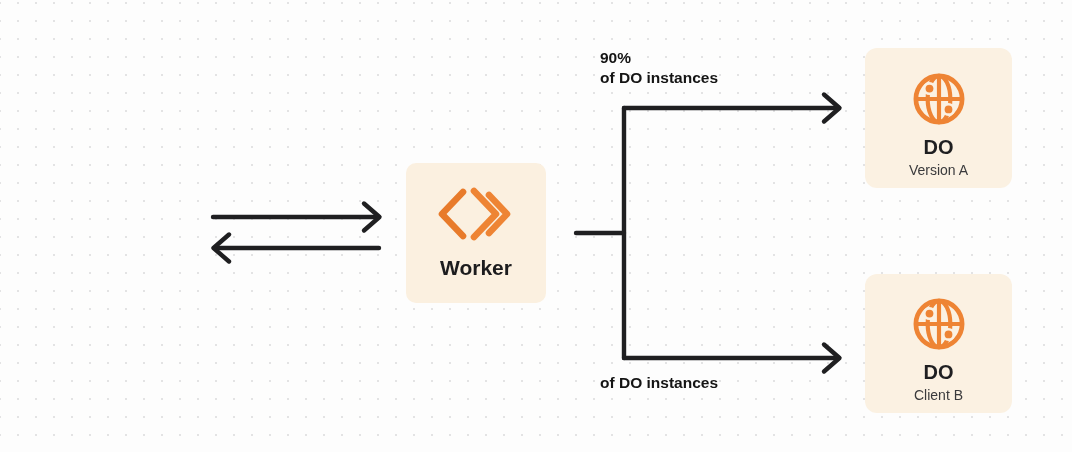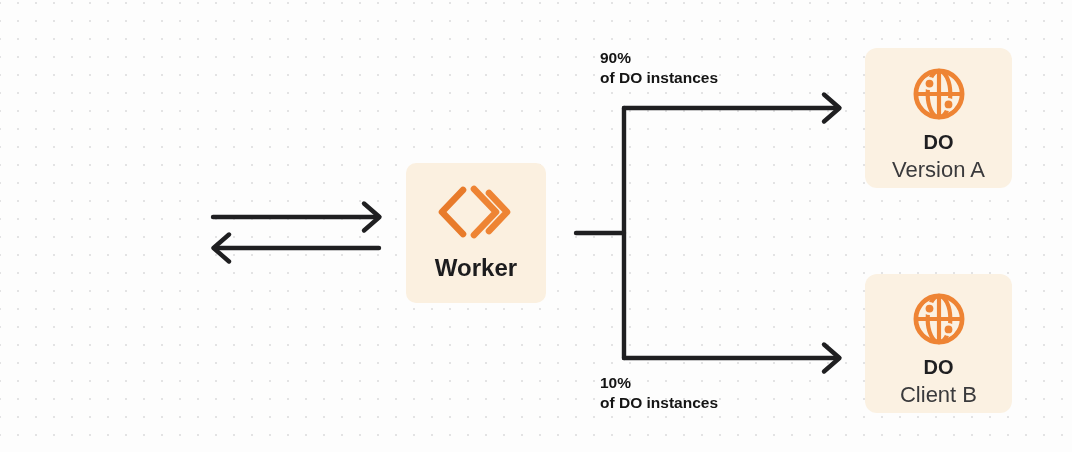--- a/index.html
+++ b/index.html
@@ -38,41 +38,41 @@
     letter-spacing: 0.2px;
   }
   .worker-node {
     left: 406px; top: 163px;
     width: 140px; height: 140px;
     background: #fbf0e0;
     border-radius: 10px;
     gap: 14px;
   }
   .worker-node .node-label {
-    font-size: 24px;
+    font-size: 21px;
     font-weight: bold;
     color: #1c1c1e;
   }
   .do-node {
     width: 147px;
     background: #fbf1e2;
     border-radius: 12px;
     padding-top: 12px;
   }
   .do-node-a { left: 865px; top: 48px; height: 140px; }
   .do-node-b { left: 865px; top: 274px; height: 139px; }
   .do-title {
     font-size: 20px;
     font-weight: bold;
     color: #1f1f21;
     margin-top: 8px;
     line-height: 1.1;
   }
   .do-subtitle {
-    font-size: 22px;
+    font-size: 14px;
     font-weight: 400;
     color: #3a3a3c;
     margin-top: 4px;
     line-height: 1.2;
   }
   .connector-layer {
     position: absolute;
     left: 0; top: 0;
     width: 1072px; height: 452px;
     pointer-events: none;
@@ -165,17 +165,16 @@
     </svg>
     <div class="do-title">DO</div>
     <div class="do-subtitle">Client B</div>
   </div>
 
   <div class="branch-label branch-label-top">
     <div>90%</div>
     <div>of DO instances</div>
   </div>
   <div class="branch-label branch-label-bottom">
-    <div>10%</div>
     <div>of DO instances</div>
   </div>
 
 </div>
 
 </body></html>

